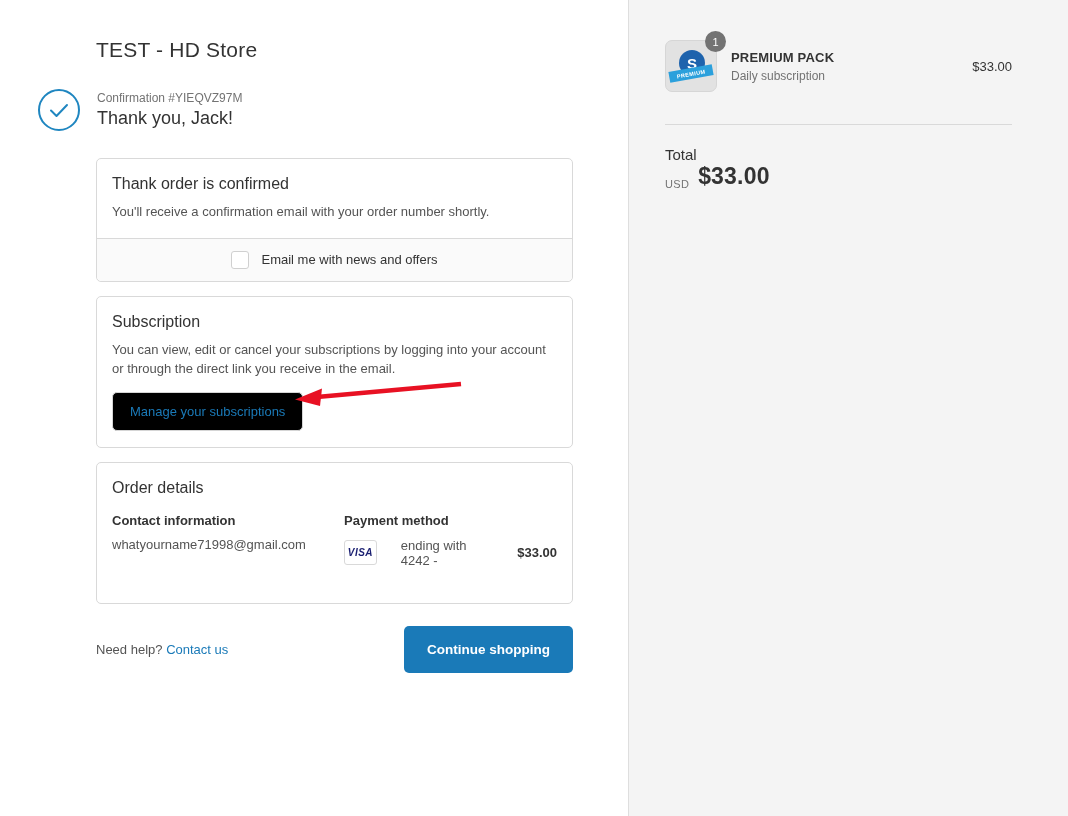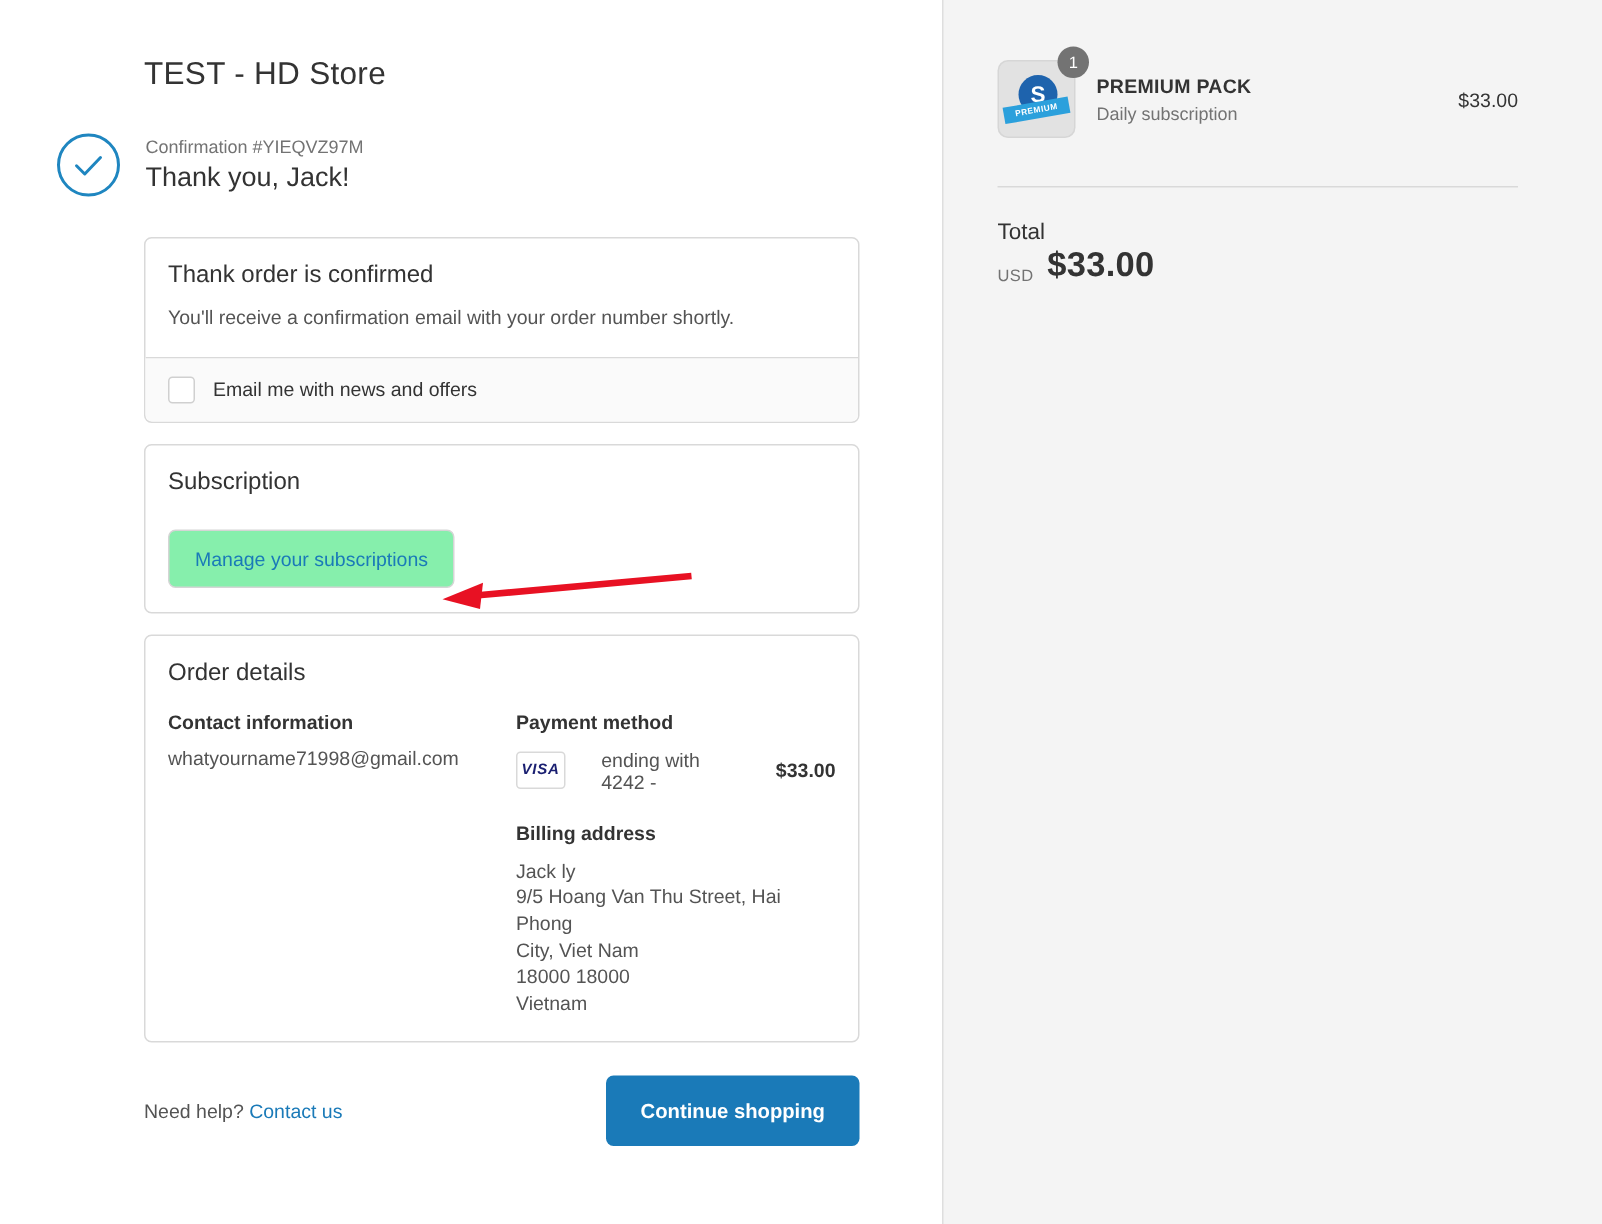--- a/index.html
+++ b/index.html
@@ -21,26 +21,26 @@
   .banner-text .confirmation { font-size:12px; color:#737373; margin-bottom:3px; }
   .banner-text .thankyou { font-size:18px; color:#333; }
 
   .card { border:1px solid #d9d9d9; border-radius:5px; background:#fff; margin-top:14px; }
   .card.first { margin-top:26px; }
   .card-section { padding:16px 15px; }
   .card-title { font-size:16px; color:#333; font-weight:400; margin-bottom:9px; }
   .card-sub { font-size:13px; color:#545454; line-height:1.5; }
 
   .newsletter { border-top:1px solid #d9d9d9; background:#fafafa;
-    border-radius:0 0 5px 5px; padding:12px 15px; display:flex; align-items:center; gap:12px; }
+    border-radius:0 0 5px 5px; padding:12px 15px; display:flex; align-items:center; gap:12px;justify-content:center; }
   .checkbox { appearance:none; -webkit-appearance:none; width:18px; height:18px;
     border:1px solid #d0d0d0; border-radius:3px; background:#fff; cursor:pointer; }
   .newsletter-label { font-size:13px; color:#333; }
 
-  .manage-btn { display:inline-block; margin-top:13px; padding:11px 17px; background:#86efac;
+  .manage-btn { display:inline-block; margin-top:13px; padding:11px 17px; background:#000000;
     border:1px solid #d5d5d5; border-radius:5px; color:#1a7ab8; font-size:13px; cursor:pointer;
     font-family:inherit; }
 
   .details-grid { display:grid; grid-template-columns:232px 1fr; margin-top:16px; }
   .col-heading { font-size:13px; font-weight:bold; color:#333; margin-bottom:9px; }
   .muted { font-size:13px; color:#545454; }
   .pay-row { display:flex; align-items:center; gap:24px; margin:10px 0 19px; }
   .visa-badge { display:inline-flex; align-items:center; justify-content:center;
     width:39px; height:25px; background:#fff; border:1px solid #d9d9d9; border-radius:3px;
     color:#1a1f71; font-size:10px; font-weight:bold; font-style:italic; letter-spacing:.5px; }
@@ -112,46 +112,39 @@
         </div>
         <div class="newsletter">
           <input type="checkbox" class="checkbox" style="">
           <span class="newsletter-label">Email me with news and offers</span>
         </div>
       </div>
 
       <div class="card">
         <div class="card-section">
           <div class="card-title">Subscription</div>
+          <div class="card-sub">You can view, edit or cancel your subscriptions by logging into your account or through the direct link you receive in the email.</div>
           <button class="manage-btn">Manage your subscriptions</button>
         </div>
       </div>
 
       <div class="card">
         <div class="card-section">
           <div class="card-title">Order details</div>
           <div class="details-grid">
             <div>
               <div class="col-heading">Contact information</div>
               <div class="muted">whatyourname71998@gmail.com</div>
             </div>
             <div>
               <div class="col-heading">Payment method</div>
               <div class="pay-row">
                 <span class="visa-badge">VISA</span>
                 <span class="pay-text">ending with 4242 -</span>
                 <span class="pay-amount">$33.00</span>
-              </div>
-              <div class="billing-block">
-                <div class="col-heading">Billing address</div>
-                <span class="addr-line">Jack ly</span>
-                <span class="addr-line">9/5 Hoang Van Thu Street, Hai Phong</span>
-                <span class="addr-line">City, Viet Nam</span>
-                <span class="addr-line">18000 18000</span>
-                <span class="addr-line">Vietnam</span>
               </div>
             </div>
           </div>
         </div>
       </div>
 
       <div class="footer-row">
         <div class="help">
           <span>Need help?</span>
           <a>Contact us</a>

